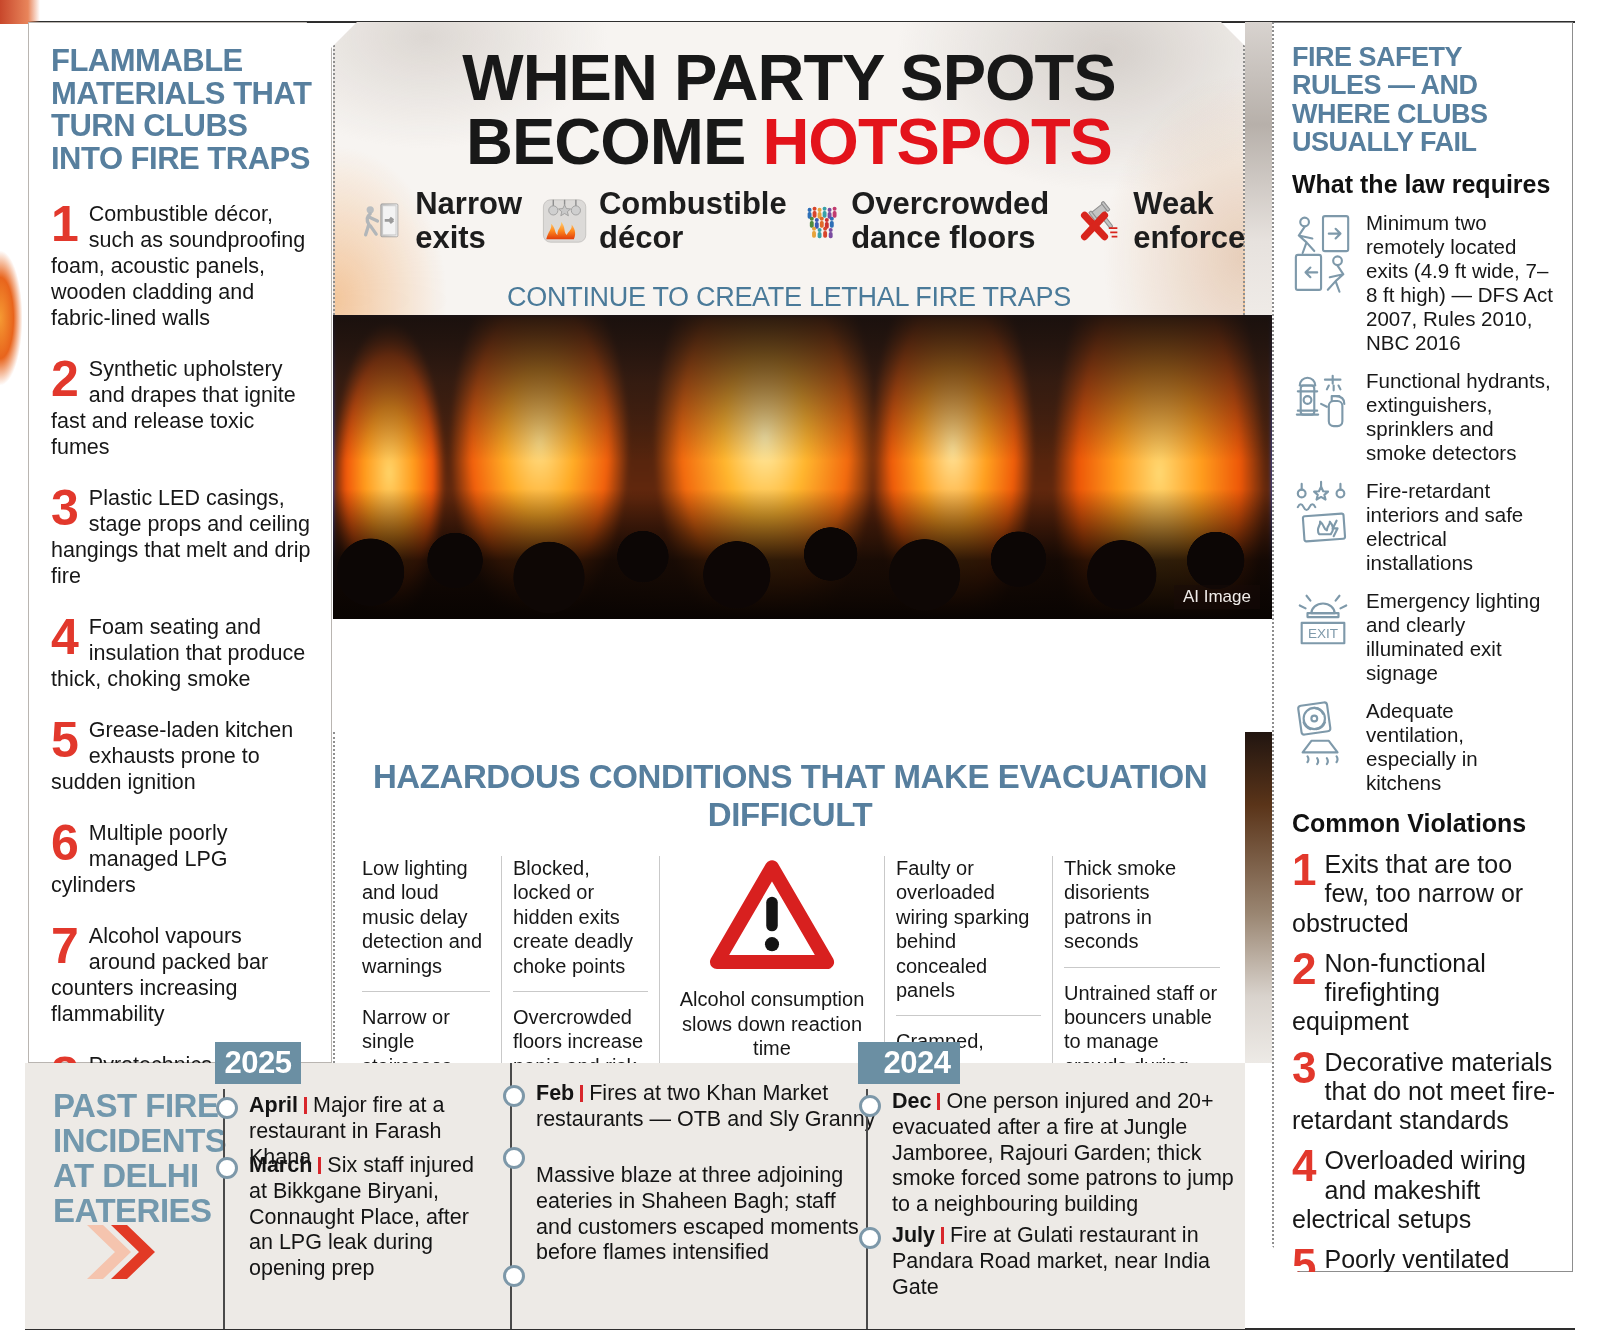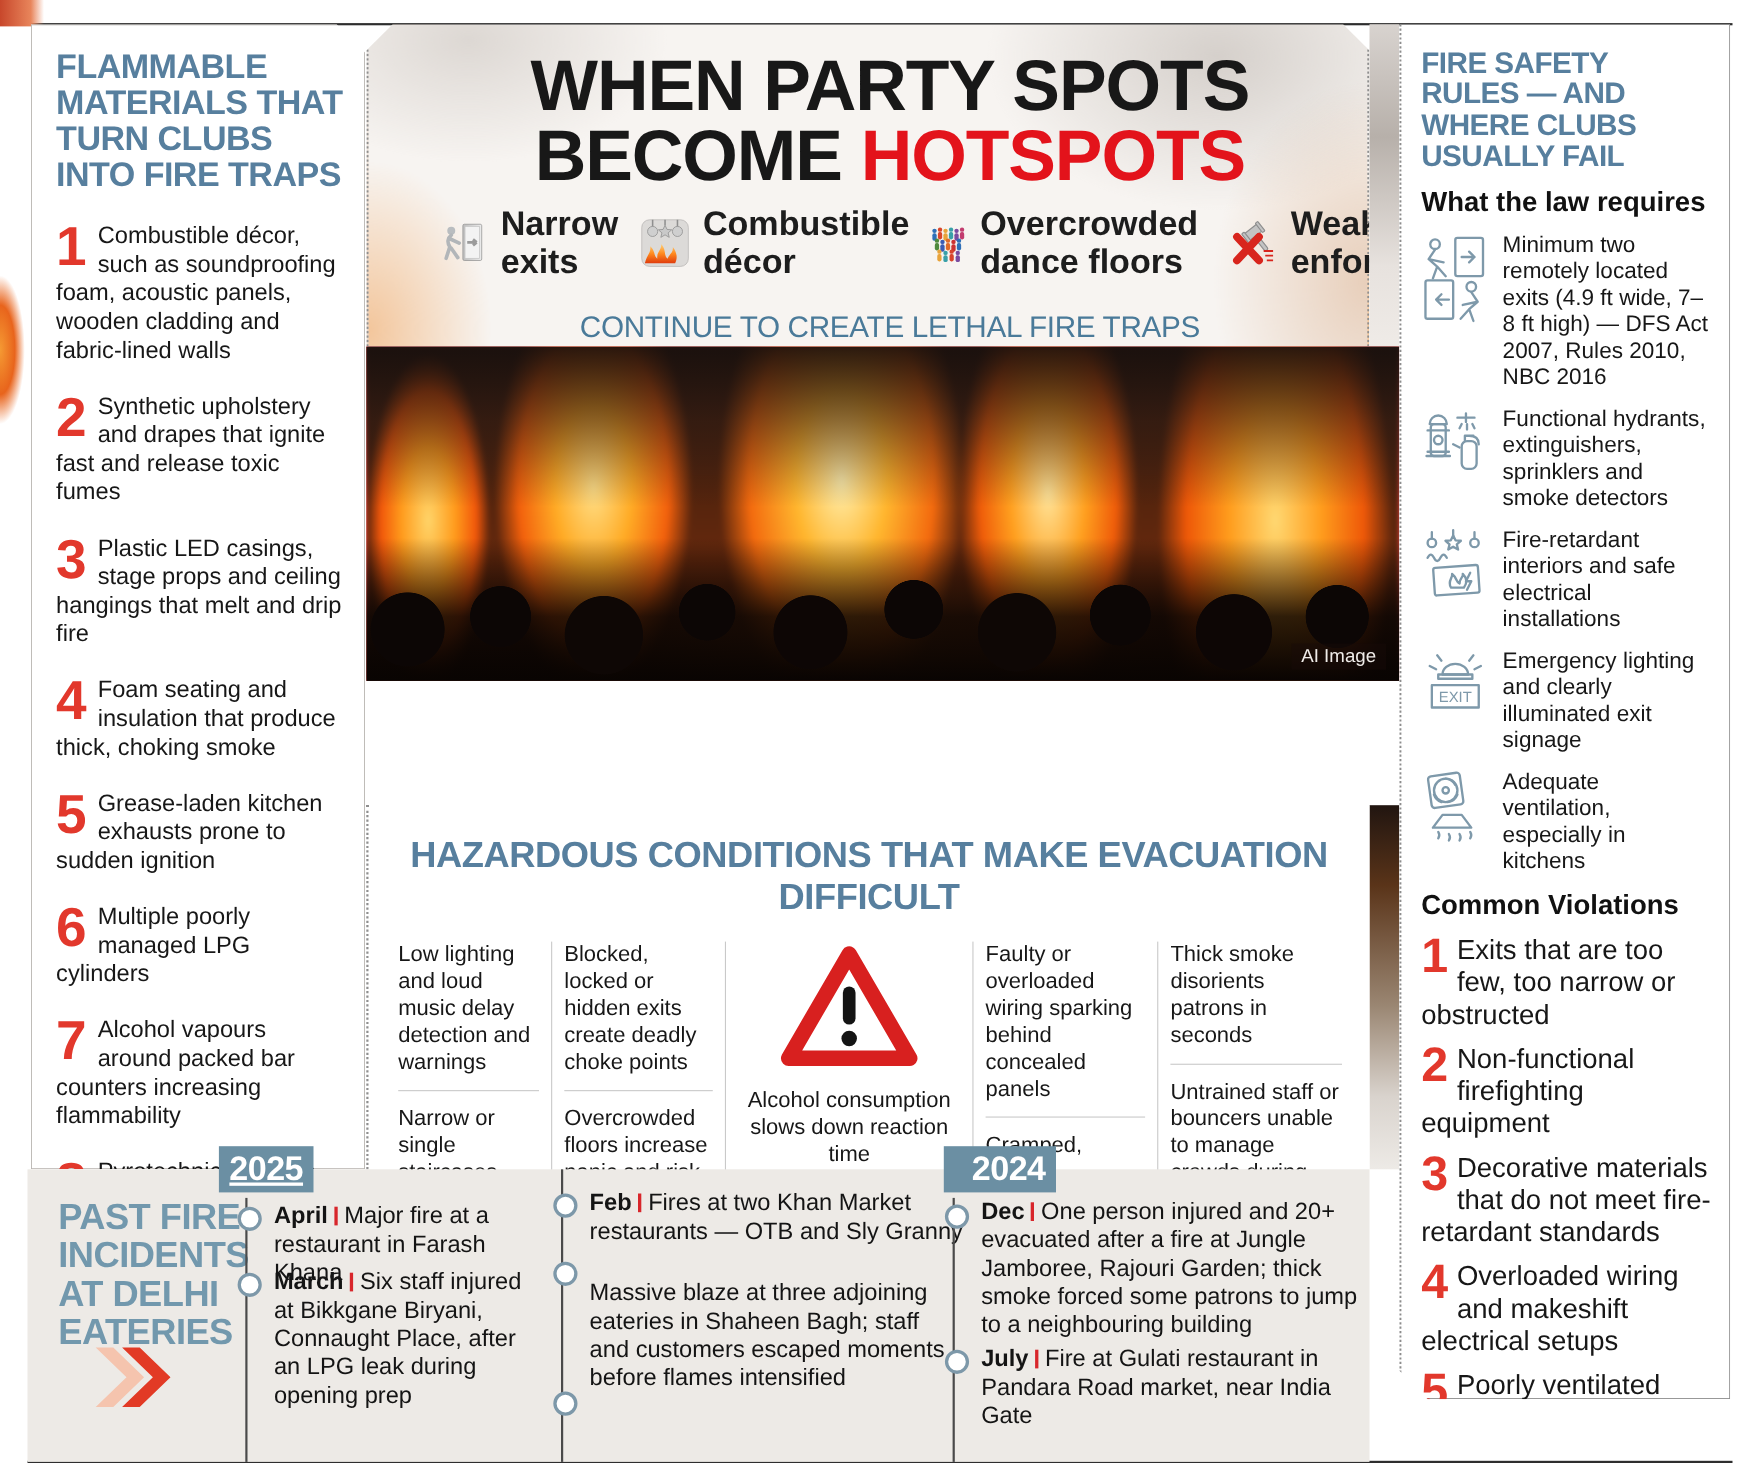--- a/index.html
+++ b/index.html
@@ -25,36 +25,36 @@
   
   .panel-title{position:absolute;left:333px;top:22px;width:912px;height:293px;box-sizing:border-box;
     background:
       radial-gradient(ellipse 160px 220px at 0% 95%,rgba(238,142,52,.45),rgba(238,142,52,0) 70%),
       radial-gradient(ellipse 200px 260px at 100% 80%,rgba(196,120,60,.30),rgba(196,120,60,0) 70%),
       radial-gradient(ellipse 300px 200px at 85% 10%,rgba(150,140,132,.35),rgba(150,140,132,0) 70%),
       radial-gradient(ellipse 260px 160px at 10% 5%,rgba(160,150,142,.30),rgba(160,150,142,0) 70%),
       #f7f4f1;
     border-left:2px dotted #8f8f8f;border-right:2px dotted #8f8f8f;
     clip-path:polygon(24px 0,calc(100% - 24px) 0,100% 24px,100% 100%,0 100%,0 24px);
-    text-align:center;padding-top:24px;padding-left:40px;}
+    text-align:center;padding-top:24px;}
   .big-title{font-size:65px;font-weight:bold;letter-spacing:-1px;line-height:.98;color:#181818;}
   .big-title .red{color:#e3131b;}
   .causes{display:flex;justify-content:space-between;align-items:center;padding:0 26px;margin-top:14px;}
   .cause{display:flex;align-items:center;gap:12px;text-align:left;}
   .cause .lbl{font-size:31px;line-height:1.08;color:#1d1d1d;font-weight:bold;}
   .subtitle{margin-top:28px;font-size:27px;font-weight:normal;color:#4a7a99;letter-spacing:-.3px;}
 
   
   .gutter-top{position:absolute;left:1245px;top:22px;width:27px;height:293px;
     background:linear-gradient(180deg,#d8d3cf 0%,#b7b0aa 35%,#e7e2de 75%,#efebe7 100%);}
   .gutter-bottom{position:absolute;left:1245px;top:732px;width:27px;height:331px;
     background:linear-gradient(180deg,#211510 0%,#5a3419 22%,#9a8672 55%,#d9d3cd 80%,#edeae6 100%);}
 
   
-  .photo{position:absolute;left:333px;top:315px;width:939px;height:304px;background:#ef4444;overflow:hidden;}
+  .photo{position:absolute;left:333px;top:315px;width:939px;height:304px;background:#1d4ed8;overflow:hidden;}
   .ph-flames{position:absolute;inset:0;filter:blur(2px);
     background:
       radial-gradient(ellipse 70px 190px at 6% 52%,#ffd469,#ff9b1c 35%,#f1570a 62%,rgba(160,40,6,0) 80%),
       radial-gradient(ellipse 110px 230px at 22% 42%,#ffe08a,#ffab25 32%,#f2600c 62%,rgba(160,40,6,0) 82%),
       radial-gradient(ellipse 140px 270px at 46% 40%,#fff0b0,#ffb62e 30%,#f36a0e 60%,rgba(150,35,5,0) 80%),
       radial-gradient(ellipse 100px 240px at 66% 44%,#ffe49a,#ffa01f 34%,#ef5c09 62%,rgba(150,35,5,0) 82%),
       radial-gradient(ellipse 130px 330px at 88% 52%,#ffd872,#ff9d1d 32%,#ee5808 62%,rgba(140,30,4,0) 82%),
       radial-gradient(ellipse 400px 120px at 50% 98%,rgba(255,120,30,.5),rgba(255,120,30,0) 75%),
       linear-gradient(180deg,#2a1710 0%,#46200e 30%,#63280d 60%,#351407 100%);}
   .ph-smoke{position:absolute;inset:0;
@@ -371,21 +371,21 @@
 
   <div class="strip">
     <div class="strip-head">PAST FIRE INCIDENTS AT DELHI EATERIES</div>
     <div class="chevrons">
       <svg width="78" height="62" viewBox="0 0 78 62">
         <path d="M4 4 L32 31 L4 58 L20 58 L48 31 L20 4 Z" fill="#f5c4ae"></path>
         <path d="M28 4 L56 31 L28 58 L44 58 L72 31 L44 4 Z" fill="#e23a25"></path>
       </svg>
     </div>
 
-    <div class="year-badge" style="left:174px;top:-21px;text-decoration:underline;">2025</div>
+    <div class="year-badge" style="left:190px;top:-21px;">2025</div>
     <div class="tl-line" style="left:198px;top:26px;bottom:0;"></div>
     <div class="tl-dot" style="left:191px;top:34px;"></div>
     <div class="tl-entry" style="left:224px;top:30px;width:252px;">
       <span class="m">April</span><span class="pipe"></span><span>Major fire at a restaurant in Farash Khana</span>
     </div>
     <div class="tl-dot" style="left:191px;top:94px;"></div>
     <div class="tl-entry" style="left:224px;top:90px;width:245px;">
       <span class="m">March</span><span class="pipe"></span><span>Six staff injured at Bikkgane Biryani, Connaught Place, after an LPG leak during opening prep</span>
     </div>
 

